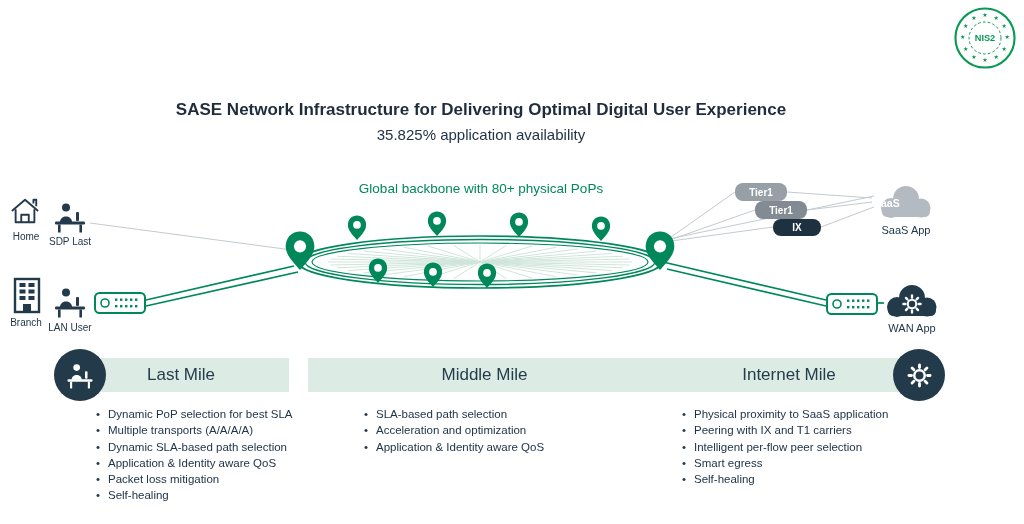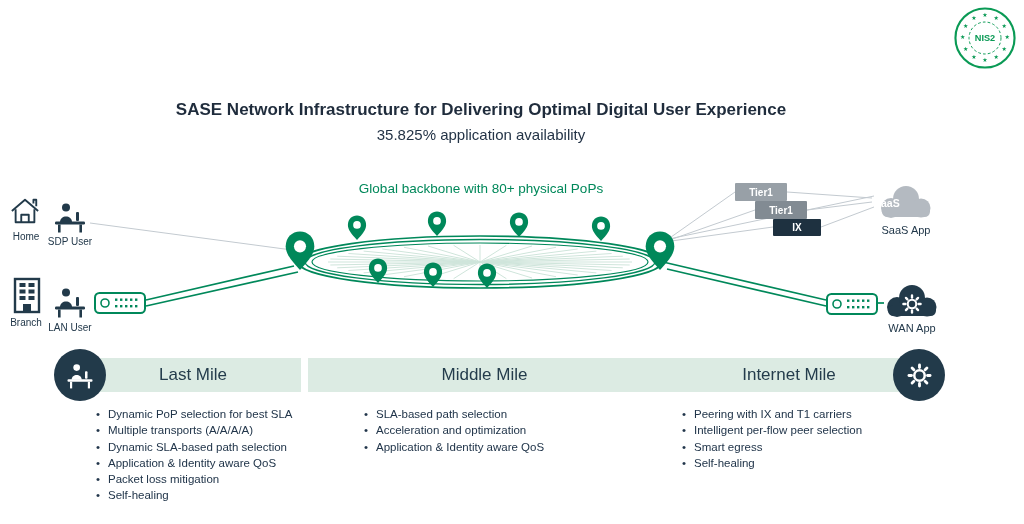--- a/index.html
+++ b/index.html
@@ -22,38 +22,38 @@
   #burst line{stroke:#cfe5db;stroke-width:1;}
   .greenlink{stroke:#00885A;stroke-width:1.7;fill:none;}
   .graylink{stroke:#c3cad0;stroke-width:1;fill:none;}
 
   
   .icon-label{position:absolute;font-size:10px;color:#22384a;text-align:center;}
   .dev{position:absolute;color:#223a4a;}
   .router{position:absolute;color:#00885A;}
 
   
-  .pill{position:absolute;border-radius:1px;color:#fff;font-size:10px;font-weight:bold;
+  .pill{position:absolute;border-radius:8px;color:#fff;font-size:10px;font-weight:bold;
         display:flex;align-items:center;justify-content:center;}
   .pill.t1a{left:735px;top:183px;width:52px;height:18px;background:#98a0a7;}
   .pill.t1b{left:755px;top:201px;width:52px;height:18px;background:#828b93;}
   .pill.ix {left:773px;top:219px;width:48px;height:17px;background:#1e3140;}
 
   
   .cloud{position:absolute;}
   .cloud .cloud-text{position:absolute;left:0;top:15px;width:100%;
         color:#fff;font-size:10.5px;font-weight:bold;}
   .saas-cloud{left:874px;top:182px;width:64px;height:40px;color:#b4bac1;}
   .wan-cloud{left:880px;top:280px;width:64px;height:42px;color:#223a4a;}
   .wan-gear{position:absolute;left:21px;top:13px;color:#ffffff;}
 
   
   .band{position:absolute;top:358px;height:34px;background:#dcebe3;display:flex;
         align-items:center;justify-content:center;font-size:17px;color:#243c4c;}
-  .band.b1{left:85px;width:216px;text-align:center;}
+  .band.b1{left:73px;width:216px;text-align:center;}
   .band.b2{left:308px;width:353px;}
   .band.b3{left:653px;width:272px;}
   .circle-badge{position:absolute;top:349px;width:52px;height:52px;border-radius:50%;
         background:#223a4a;display:flex;align-items:center;justify-content:center;color:#fff;}
   .circle-badge.cb-left{left:54px;}
   .circle-badge.cb-right{left:893px;}
 
   
   .bullets{position:absolute;top:406px;margin:0;padding:0;list-style:none;
            font-size:11.5px;color:#21354a;line-height:16.3px;}
@@ -242,21 +242,21 @@
   </svg>
 
   <svg class="dev" style="left:8px;top:196px" width="34" height="30" viewBox="0 0 34 32">
       <use href="#homeShape"></use>
     </svg>
   <div class="icon-label" style="left:0;top:231px;width:52px">Home</div>
 
   <svg class="dev" style="left:52px;top:201px" width="36" height="32" viewBox="0 0 36 32">
       <use href="#personDesk"></use>
     </svg>
-  <div class="icon-label" style="left:40px;top:236px;width:60px">SDP User</div>
+  <div class="icon-label" style="left:40px;top:236px;width:60px">SDP Last</div>
 
   <svg class="dev" style="left:13px;top:277px" width="28" height="38" viewBox="0 0 28 38">
       <use href="#branchShape"></use>
     </svg>
   <div class="icon-label" style="left:0;top:317px;width:52px">Branch</div>
 
   <svg class="dev" style="left:52px;top:286px" width="36" height="32" viewBox="0 0 36 32">
       <use href="#personDesk"></use>
     </svg>
   <div class="icon-label" style="left:40px;top:322px;width:60px">LAN User</div>
@@ -313,19 +313,20 @@
     <li>Application &amp; Identity aware QoS</li>
     <li>Packet loss mitigation</li>
     <li>Self-healing</li>
   </ul>
   <ul class="bullets bl-2">
     <li>SLA-based path selection</li>
     <li>Acceleration and optimization</li>
     <li>Application &amp; Identity aware QoS</li>
   </ul>
   <ul class="bullets bl-3">
+    <li>Physical proximity to SaaS application</li>
     <li>Peering with IX and T1 carriers</li>
     <li>Intelligent per-flow peer selection</li>
     <li>Smart egress</li>
     <li>Self-healing</li>
   </ul>
 
 </div>
 
 </body></html>

